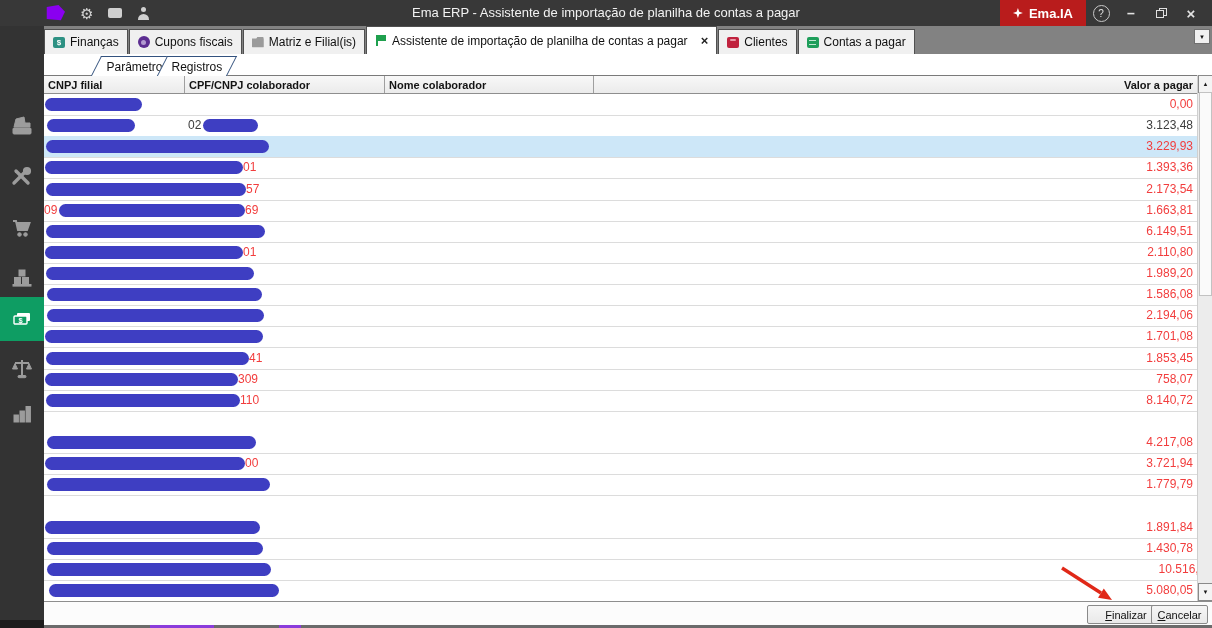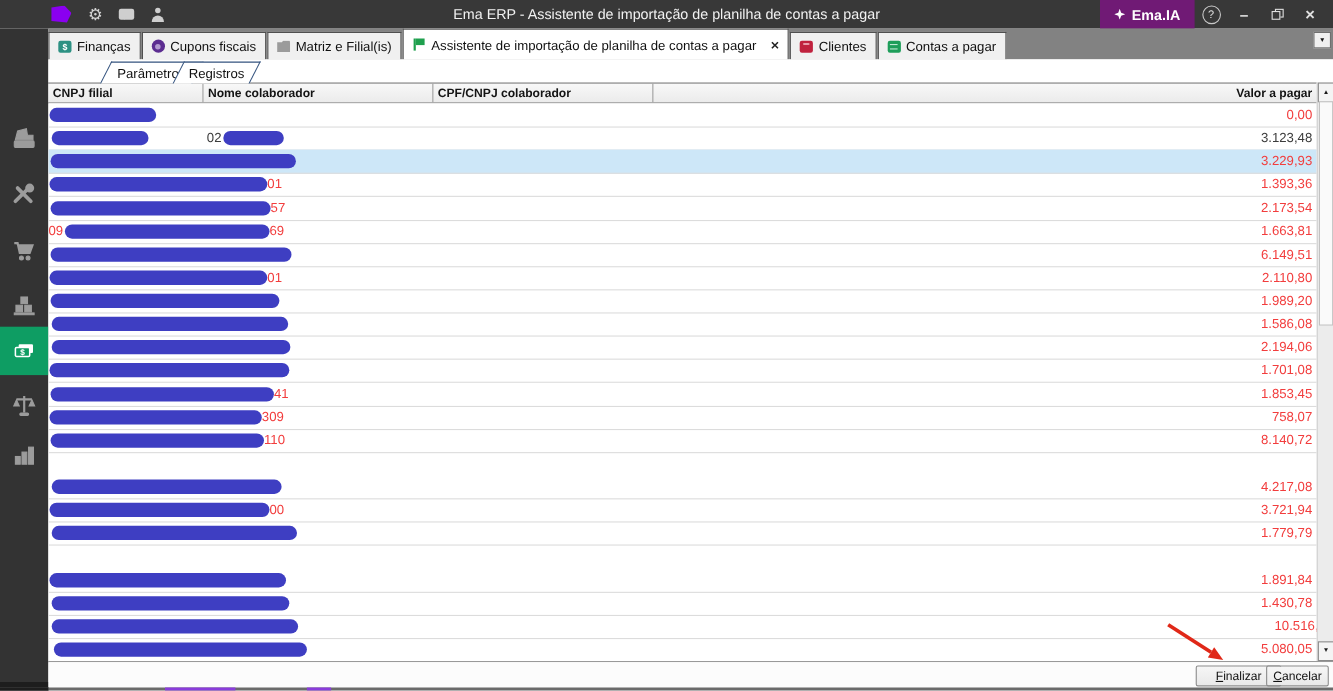--- a/index.html
+++ b/index.html
@@ -15,21 +15,21 @@
         clip-path:polygon(4% 12%,66% 0%,100% 42%,78% 96%,4% 88%);}
   .gear{color:#d2d2d2;font-size:15px;line-height:15px;}
   .chat{width:14px;height:10px;background:#cfcfcf;border-radius:2px;position:relative;}
   .chat::after{content:"";position:absolute;left:3px;bottom:-4px;border:4px solid transparent;
                border-top-color:#cfcfcf;border-left-width:2px;border-right-width:2px;}
   .person{width:13px;height:13px;position:relative;}
   .person::before{content:"";position:absolute;left:4px;top:0;width:5px;height:5px;border-radius:50%;background:#cfcfcf;}
   .person::after{content:"";position:absolute;left:1px;bottom:0;width:11px;height:6px;
                  border-radius:6px 6px 0 0;background:#cfcfcf;}
   .tb-right{position:absolute;right:0;top:0;height:26px;display:flex;align-items:center;}
-  .emaia{height:26px;display:flex;align-items:center;gap:6px;padding:0 13px;background:#701a75;
+  .emaia{height:26px;display:flex;align-items:center;gap:6px;padding:0 13px;background:#b91c1c;
          color:#fff;font-size:13px;font-weight:bold;cursor:pointer;}
   .spark{width:10px;height:10px;background:#fff;
          clip-path:polygon(50% 0,63% 37%,100% 50%,63% 63%,50% 100%,37% 63%,0 50%,37% 37%);}
   .wctl{width:30px;height:26px;display:flex;align-items:center;justify-content:center;color:#e2e2e2;}
   .help-circle{width:15px;height:15px;border:1px solid #c8c8c8;border-radius:50%;font-size:10px;
                display:flex;align-items:center;justify-content:center;}
   .minim{font-size:14px;font-weight:bold;}
   .restore{position:relative;width:11px;height:10px;}
   .restore::before{content:"";position:absolute;right:0;top:0;width:6px;height:6px;border:1px solid #e0e0e0;}
   .restore::after{content:"";position:absolute;left:0;bottom:0;width:6px;height:6px;border:1px solid #e0e0e0;background:#383838;}
@@ -242,22 +242,22 @@
     <div class="stab back">
       <span class="stab-label">Parâmetros</span>
     </div>
     <div class="stab front">
       <span class="stab-label">Registros</span>
     </div>
   </div>
 
   <div class="ghead">
     <div class="gh-cell gh-c0">CNPJ filial</div>
+    <div class="gh-cell gh-c1">CPF/CNPJ colaborador</div>
     <div class="gh-cell gh-c2">Nome colaborador</div>
-    <div class="gh-cell gh-c1">CPF/CNPJ colaborador</div>
     <div class="gh-cell gh-c3">Valor a pagar</div>
   </div>
 
   <div class="rowsbox" id="rowsbox">
       <div class="grow" style="top: 0px;">
         <div class="pill" style="left: 1px; width: 97px;"></div>
         <span class="gval c-red">0,00</span>
       </div>
       <div class="grow" style="top: 21.125px;">
         <div class="pill" style="left: 3px; width: 88px;"></div>

